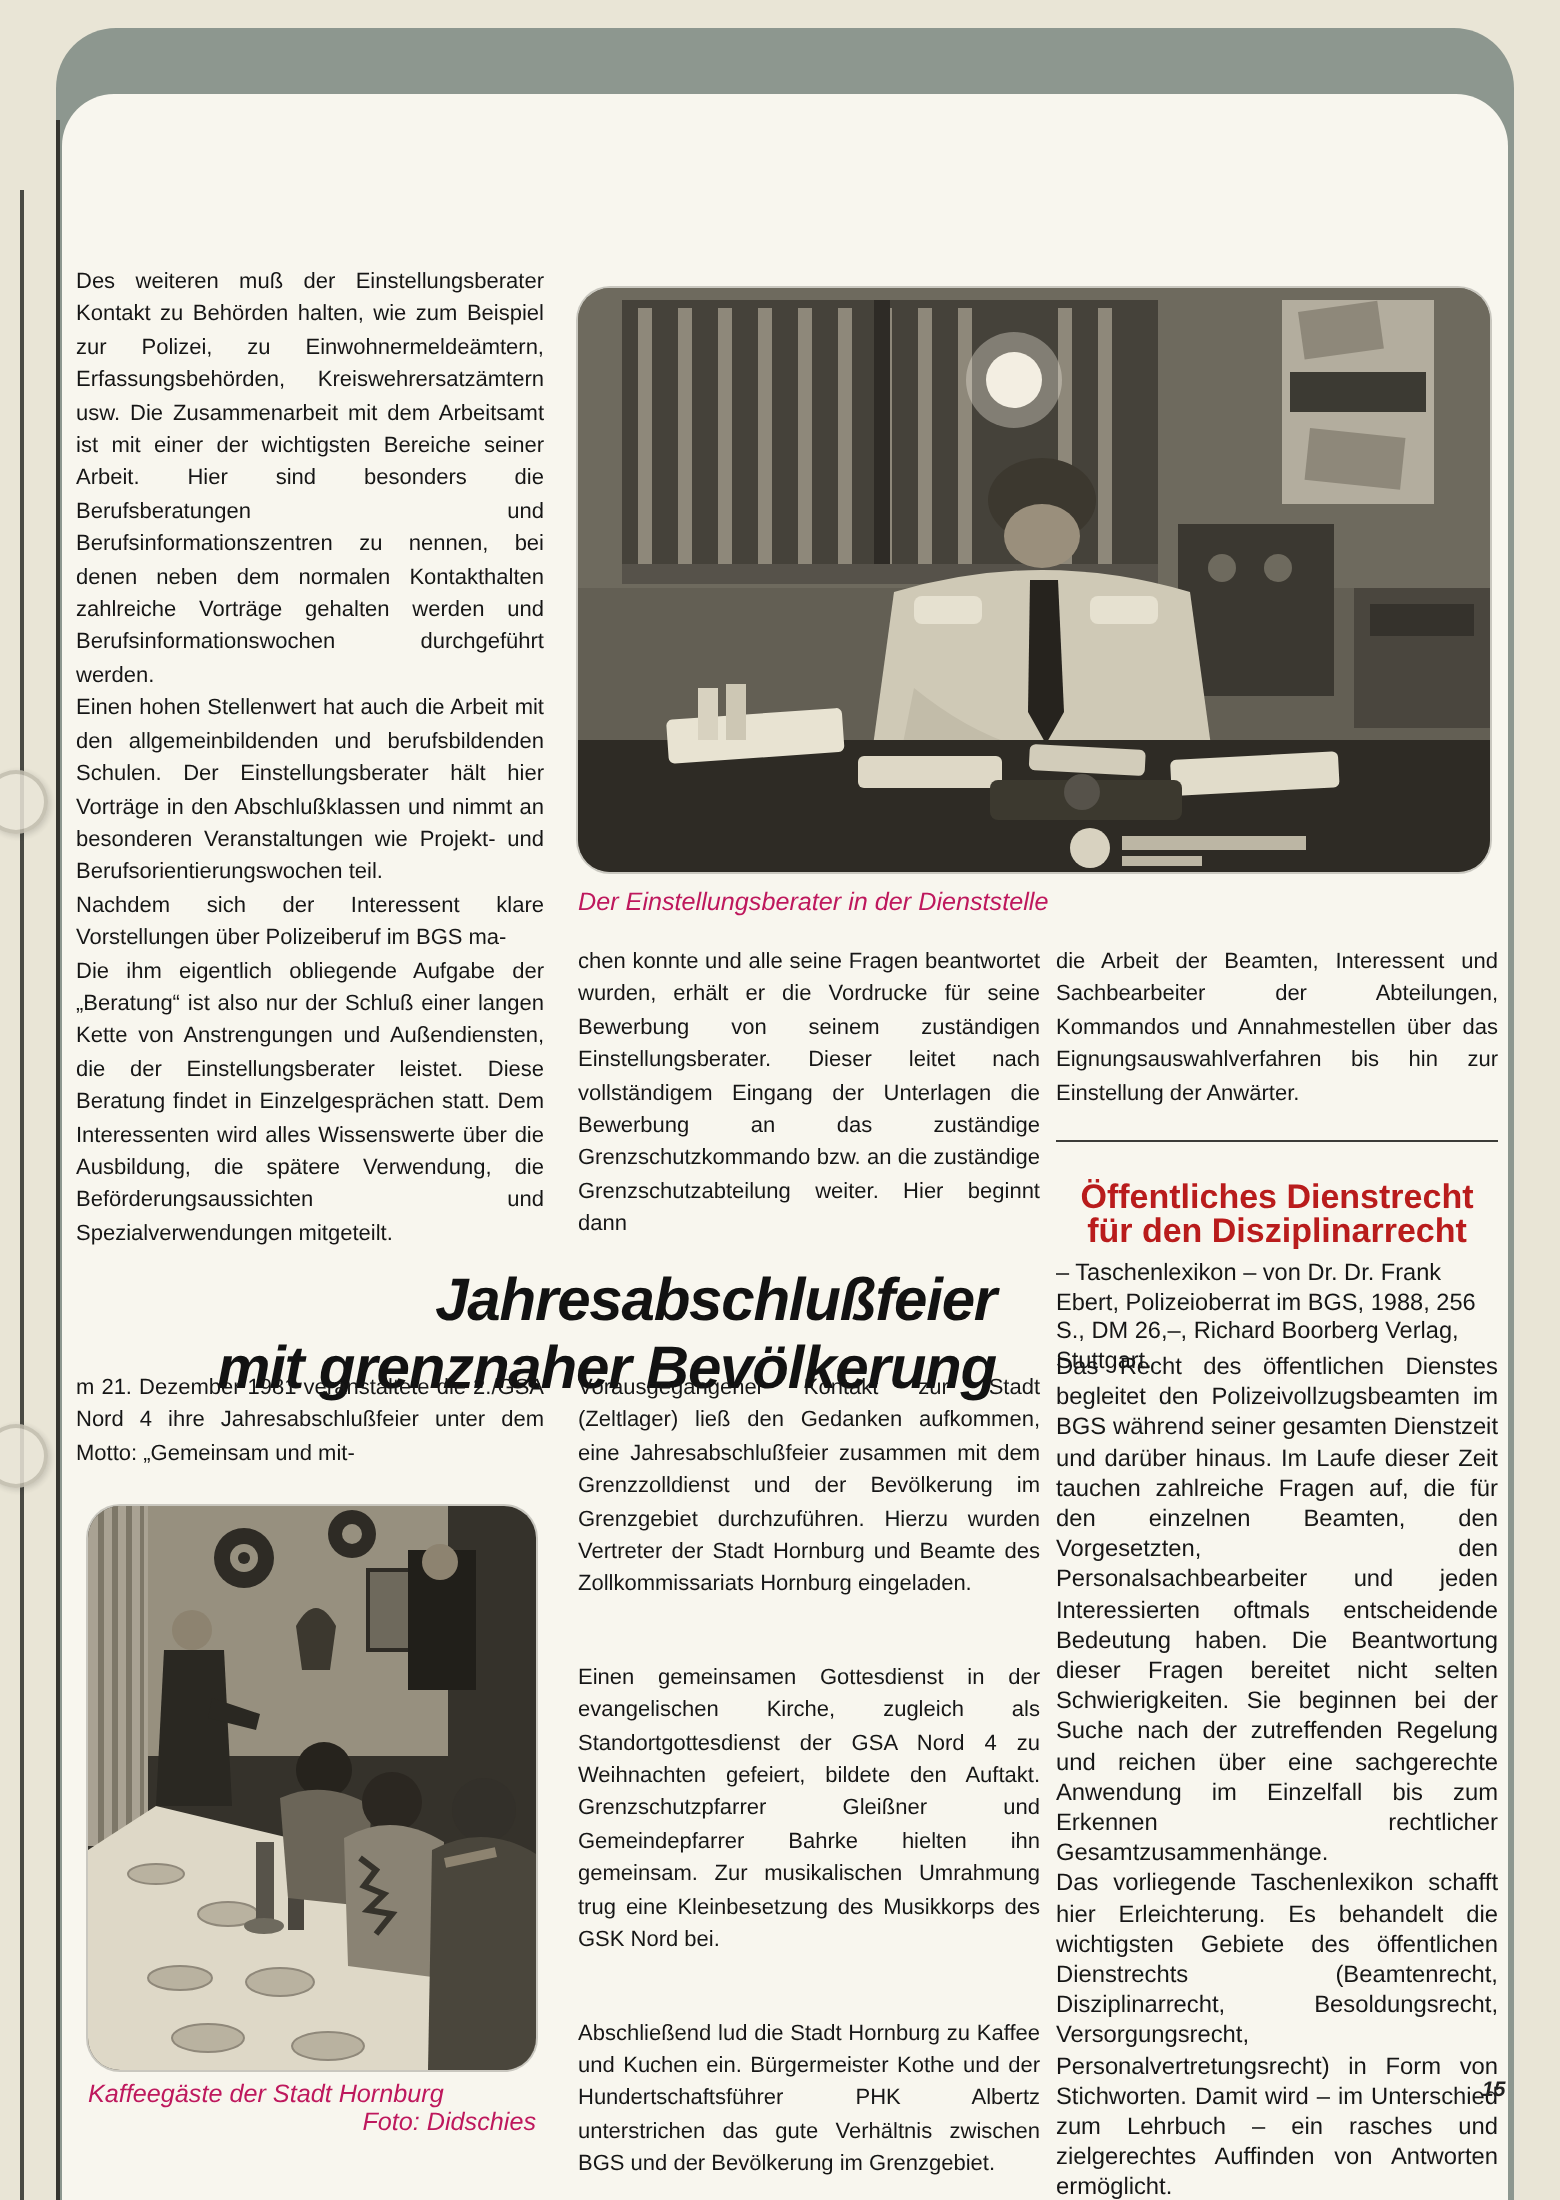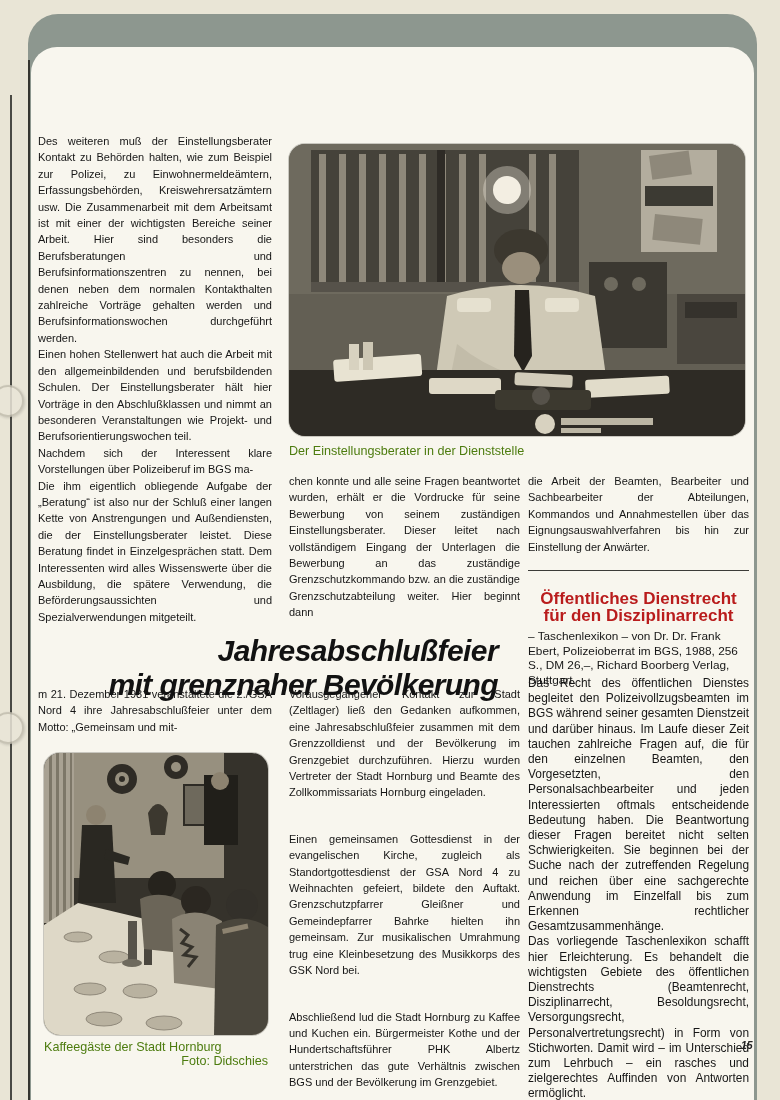--- a/index.html
+++ b/index.html
@@ -19,21 +19,21 @@
   .card-left-dark{position:absolute;left:28px;top:60px;bottom:0;width:2px;background:#35352f;}
   
   .punch{position:absolute;left:-8px;width:32px;height:32px;border-radius:50%;
         background:#eae6d8;opacity:.85;
         box-shadow:inset 0 0 0 2px rgba(120,115,100,.35),1px 1px 3px rgba(0,0,0,.18);}
   
   .col{position:absolute;text-align:justify;font-size:11px;line-height:16.4px;
        hyphens:auto;-webkit-hyphens:auto;}
   .col p{margin:0;}
   .gap p + p{margin-top:30px;}
-  .caption{position:absolute;font-size:12.6px;color:#4d7c0f;}
+  .caption{position:absolute;font-style:italic;font-size:12.6px;color:#be185d;}
   .photo{position:absolute;border-radius:16px;overflow:hidden;
          box-shadow:0 0 0 1px rgba(60,58,50,.25);}
   .photo svg{display:block;}
   .headline{position:absolute;font-weight:bold;font-style:italic;
         font-size:30px;line-height:34px;letter-spacing:-0.6px;color:#121212;}
   .rule{position:absolute;height:1px;background:#3c3c38;}
   .rev-head{position:absolute;font-weight:bold;font-size:17px;line-height:16.5px;color:#b91c1c;text-align:center;}
   .rev-ref{position:absolute;font-size:11.8px;line-height:14.6px;text-align:left;}
   .rev-body{position:absolute;text-align:justify;font-size:11.9px;line-height:15.2px;
        hyphens:auto;-webkit-hyphens:auto;}
@@ -116,21 +116,21 @@
     <rect x="272" y="274" width="92" height="7" fill="#bcb6a4"></rect>
     <rect x="272" y="284" width="40" height="5" fill="#bcb6a4"></rect>
   </svg>
 </div>
 <div class="caption" style="left:289px;top:444px;width:456px;">Der Einstellungsberater in der Dienststelle</div>
 
 <div class="col" style="left:289px;top:473px;width:231px;">
   <p>chen konnte und alle seine Fragen beantwortet wurden, erhält er die Vordrucke für seine Bewerbung von seinem zuständigen Einstellungsberater. Dieser leitet nach vollständigem Eingang der Unterlagen die Bewerbung an das zuständige Grenzschutzkommando bzw. an die zuständige Grenzschutzabteilung weiter. Hier beginnt dann</p>
 </div>
 <div class="col" style="left:528px;top:473px;width:221px;">
-  <p>die Arbeit der Beamten, Bearbeiter und Sachbearbeiter der Abteilungen, Kommandos und Annahmestellen über das Eignungsauswahlverfahren bis hin zur Einstellung der Anwärter.</p>
+  <p>die Arbeit der Beamten, Interessent und Sachbearbeiter der Abteilungen, Kommandos und Annahmestellen über das Eignungsauswahlverfahren bis hin zur Einstellung der Anwärter.</p>
 </div>
 
 <div class="rule" style="left:528px;top:570px;width:221px;"></div>
 
 <div class="rev-head" style="left:528px;top:591px;width:221px;">
   <div>Öffentliches Dienstrecht</div>
   <div>für den Disziplinarrecht</div>
 </div>
 <div class="rev-ref" style="left:528px;top:629px;width:221px;">– Taschenlexikon – von Dr. Dr. Frank Ebert, Polizeioberrat im BGS, 1988, 256 S., DM 26,–, Richard Boorberg Verlag, Stuttgart.</div>
 <div class="rev-body" style="left:528px;top:676px;width:221px;">

